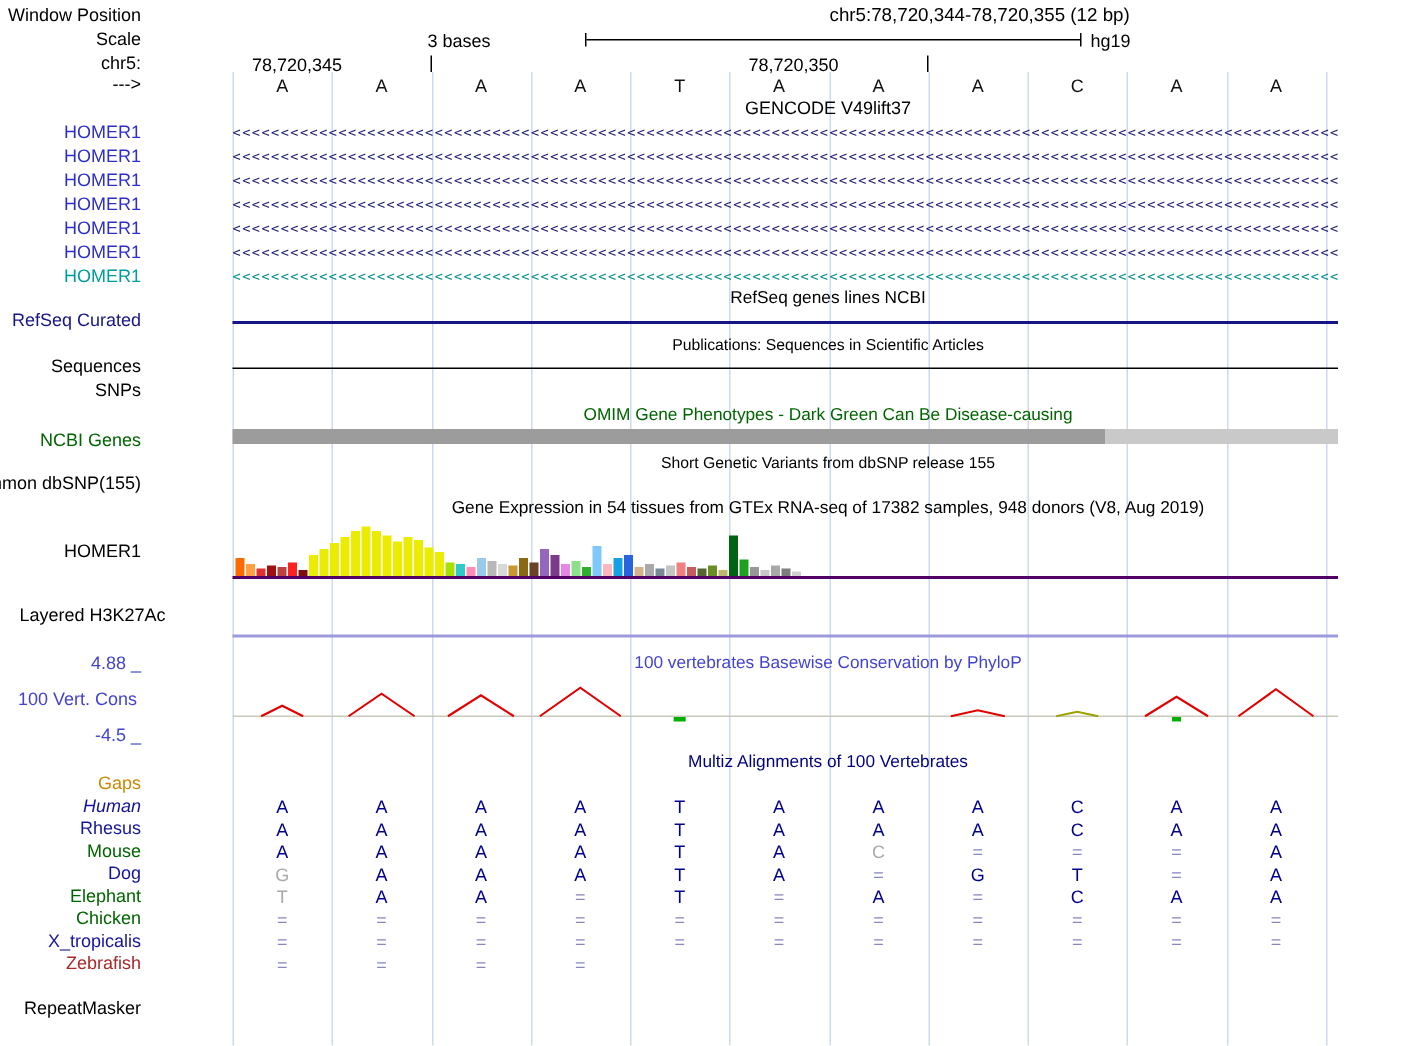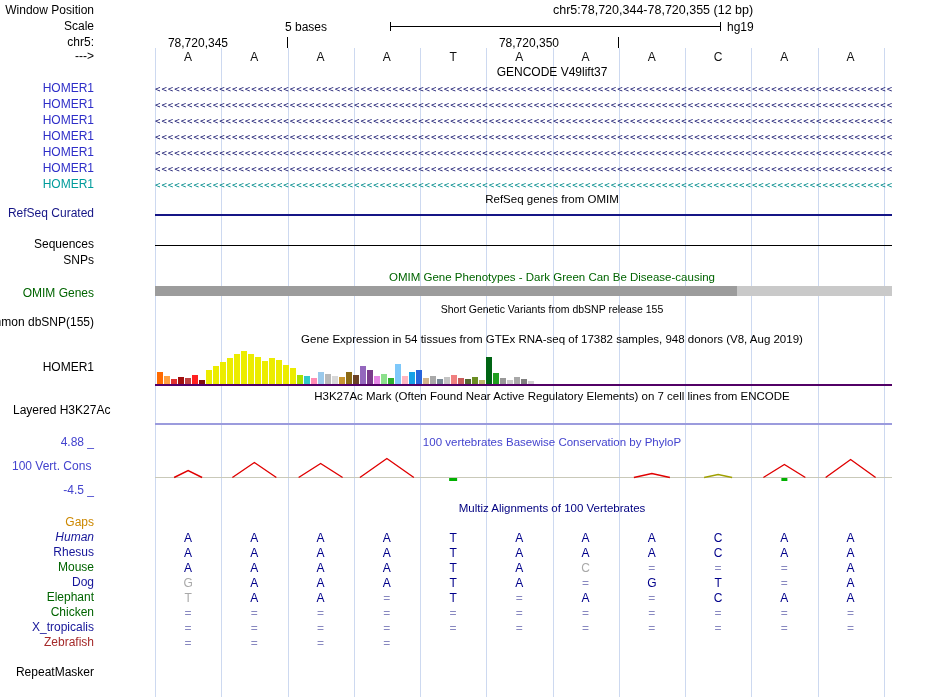--- a/index.html
+++ b/index.html
@@ -44,21 +44,21 @@
       <div class="vline" style="left: 685px;"></div>
       <div class="vline" style="left: 751.25px;"></div>
       <div class="vline" style="left: 817.5px;"></div>
       <div class="vline" style="left: 883.75px;"></div>
     </div>
 
   <div class="lbl" style="top:4px">Window Position</div>
   <div class="abs hdr" style="left:553px;top:3px">chr5:78,720,344-78,720,355 (12 bp)</div>
 
   <div class="lbl" style="top:20px">Scale</div>
-  <div class="abs" style="right:565px;top:20px">5 bases</div>
+  <div class="abs" style="right:565px;top:20px">3 bases</div>
   <div class="scalebar"></div>
   <div class="abs" style="left:727px;top:20px">hg19</div>
 
   <div class="lbl" style="top:36px">chr5:</div>
   <div class="abs" style="right:664px;top:36px">78,720,345</div>
   <div class="tick" style="left:287px"></div>
   <div class="abs" style="right:333px;top:36px">78,720,350</div>
   <div class="tick" style="left:618px"></div>
 
   <div class="lbl" style="top:50px">---&gt;</div>
@@ -88,31 +88,32 @@
       <div class="lbl" style="top: 130px; color: rgb(46, 46, 200);">HOMER1</div>
       <div class="chevrow" style="top: 131px; color: rgb(22, 22, 110);">&lt;&lt;&lt;&lt;&lt;&lt;&lt;&lt;&lt;&lt;&lt;&lt;&lt;&lt;&lt;&lt;&lt;&lt;&lt;&lt;&lt;&lt;&lt;&lt;&lt;&lt;&lt;&lt;&lt;&lt;&lt;&lt;&lt;&lt;&lt;&lt;&lt;&lt;&lt;&lt;&lt;&lt;&lt;&lt;&lt;&lt;&lt;&lt;&lt;&lt;&lt;&lt;&lt;&lt;&lt;&lt;&lt;&lt;&lt;&lt;&lt;&lt;&lt;&lt;&lt;&lt;&lt;&lt;&lt;&lt;&lt;&lt;&lt;&lt;&lt;&lt;&lt;&lt;&lt;&lt;&lt;&lt;&lt;&lt;&lt;&lt;&lt;&lt;&lt;&lt;&lt;&lt;&lt;&lt;&lt;&lt;&lt;&lt;&lt;&lt;&lt;&lt;&lt;&lt;&lt;&lt;&lt;&lt;&lt;&lt;&lt;&lt;&lt;&lt;&lt;&lt;&lt;&lt;&lt;&lt;&lt;&lt;&lt;&lt;&lt;&lt;&lt;&lt;&lt;&lt;&lt;&lt;&lt;&lt;&lt;&lt;&lt;&lt;&lt;&lt;&lt;&lt;&lt;&lt;&lt;&lt;&lt;&lt;&lt;&lt;&lt;&lt;&lt;&lt;&lt;&lt;&lt;&lt;&lt;&lt;&lt;&lt;&lt;&lt;&lt;&lt;&lt;&lt;&lt;&lt;&lt;&lt;&lt;&lt;&lt;&lt;&lt;&lt;&lt;&lt;&lt;&lt;&lt;&lt;&lt;&lt;&lt;&lt;&lt;&lt;&lt;&lt;&lt;&lt;&lt;&lt;&lt;&lt;&lt;&lt;&lt;&lt;&lt;&lt;&lt;&lt;&lt;&lt;&lt;&lt;&lt;&lt;&lt;&lt;&lt;&lt;&lt;&lt;&lt;&lt;&lt;&lt;&lt;&lt;&lt;&lt;&lt;&lt;&lt;&lt;&lt;&lt;&lt;&lt;&lt;&lt;&lt;&lt;&lt;&lt;&lt;&lt;&lt;&lt;&lt;&lt;&lt;&lt;&lt;&lt;&lt;&lt;&lt;&lt;&lt;&lt;&lt;&lt;&lt;&lt;</div>
       <div class="lbl" style="top: 146px; color: rgb(46, 46, 200);">HOMER1</div>
       <div class="chevrow" style="top: 147px; color: rgb(22, 22, 110);">&lt;&lt;&lt;&lt;&lt;&lt;&lt;&lt;&lt;&lt;&lt;&lt;&lt;&lt;&lt;&lt;&lt;&lt;&lt;&lt;&lt;&lt;&lt;&lt;&lt;&lt;&lt;&lt;&lt;&lt;&lt;&lt;&lt;&lt;&lt;&lt;&lt;&lt;&lt;&lt;&lt;&lt;&lt;&lt;&lt;&lt;&lt;&lt;&lt;&lt;&lt;&lt;&lt;&lt;&lt;&lt;&lt;&lt;&lt;&lt;&lt;&lt;&lt;&lt;&lt;&lt;&lt;&lt;&lt;&lt;&lt;&lt;&lt;&lt;&lt;&lt;&lt;&lt;&lt;&lt;&lt;&lt;&lt;&lt;&lt;&lt;&lt;&lt;&lt;&lt;&lt;&lt;&lt;&lt;&lt;&lt;&lt;&lt;&lt;&lt;&lt;&lt;&lt;&lt;&lt;&lt;&lt;&lt;&lt;&lt;&lt;&lt;&lt;&lt;&lt;&lt;&lt;&lt;&lt;&lt;&lt;&lt;&lt;&lt;&lt;&lt;&lt;&lt;&lt;&lt;&lt;&lt;&lt;&lt;&lt;&lt;&lt;&lt;&lt;&lt;&lt;&lt;&lt;&lt;&lt;&lt;&lt;&lt;&lt;&lt;&lt;&lt;&lt;&lt;&lt;&lt;&lt;&lt;&lt;&lt;&lt;&lt;&lt;&lt;&lt;&lt;&lt;&lt;&lt;&lt;&lt;&lt;&lt;&lt;&lt;&lt;&lt;&lt;&lt;&lt;&lt;&lt;&lt;&lt;&lt;&lt;&lt;&lt;&lt;&lt;&lt;&lt;&lt;&lt;&lt;&lt;&lt;&lt;&lt;&lt;&lt;&lt;&lt;&lt;&lt;&lt;&lt;&lt;&lt;&lt;&lt;&lt;&lt;&lt;&lt;&lt;&lt;&lt;&lt;&lt;&lt;&lt;&lt;&lt;&lt;&lt;&lt;&lt;&lt;&lt;&lt;&lt;&lt;&lt;&lt;&lt;&lt;&lt;&lt;&lt;&lt;&lt;&lt;&lt;&lt;&lt;&lt;&lt;&lt;&lt;&lt;&lt;&lt;&lt;&lt;&lt;&lt;&lt;&lt;&lt;</div>
       <div class="lbl" style="top: 162px; color: rgb(46, 46, 200);">HOMER1</div>
       <div class="chevrow" style="top: 163px; color: rgb(22, 22, 110);">&lt;&lt;&lt;&lt;&lt;&lt;&lt;&lt;&lt;&lt;&lt;&lt;&lt;&lt;&lt;&lt;&lt;&lt;&lt;&lt;&lt;&lt;&lt;&lt;&lt;&lt;&lt;&lt;&lt;&lt;&lt;&lt;&lt;&lt;&lt;&lt;&lt;&lt;&lt;&lt;&lt;&lt;&lt;&lt;&lt;&lt;&lt;&lt;&lt;&lt;&lt;&lt;&lt;&lt;&lt;&lt;&lt;&lt;&lt;&lt;&lt;&lt;&lt;&lt;&lt;&lt;&lt;&lt;&lt;&lt;&lt;&lt;&lt;&lt;&lt;&lt;&lt;&lt;&lt;&lt;&lt;&lt;&lt;&lt;&lt;&lt;&lt;&lt;&lt;&lt;&lt;&lt;&lt;&lt;&lt;&lt;&lt;&lt;&lt;&lt;&lt;&lt;&lt;&lt;&lt;&lt;&lt;&lt;&lt;&lt;&lt;&lt;&lt;&lt;&lt;&lt;&lt;&lt;&lt;&lt;&lt;&lt;&lt;&lt;&lt;&lt;&lt;&lt;&lt;&lt;&lt;&lt;&lt;&lt;&lt;&lt;&lt;&lt;&lt;&lt;&lt;&lt;&lt;&lt;&lt;&lt;&lt;&lt;&lt;&lt;&lt;&lt;&lt;&lt;&lt;&lt;&lt;&lt;&lt;&lt;&lt;&lt;&lt;&lt;&lt;&lt;&lt;&lt;&lt;&lt;&lt;&lt;&lt;&lt;&lt;&lt;&lt;&lt;&lt;&lt;&lt;&lt;&lt;&lt;&lt;&lt;&lt;&lt;&lt;&lt;&lt;&lt;&lt;&lt;&lt;&lt;&lt;&lt;&lt;&lt;&lt;&lt;&lt;&lt;&lt;&lt;&lt;&lt;&lt;&lt;&lt;&lt;&lt;&lt;&lt;&lt;&lt;&lt;&lt;&lt;&lt;&lt;&lt;&lt;&lt;&lt;&lt;&lt;&lt;&lt;&lt;&lt;&lt;&lt;&lt;&lt;&lt;&lt;&lt;&lt;&lt;&lt;&lt;&lt;&lt;&lt;&lt;&lt;&lt;&lt;&lt;&lt;&lt;&lt;&lt;&lt;&lt;&lt;&lt;&lt;</div>
       <div class="lbl" style="top: 178px; color: rgb(0, 156, 156);">HOMER1</div>
       <div class="chevrow" style="top: 179px; color: rgb(0, 139, 139);">&lt;&lt;&lt;&lt;&lt;&lt;&lt;&lt;&lt;&lt;&lt;&lt;&lt;&lt;&lt;&lt;&lt;&lt;&lt;&lt;&lt;&lt;&lt;&lt;&lt;&lt;&lt;&lt;&lt;&lt;&lt;&lt;&lt;&lt;&lt;&lt;&lt;&lt;&lt;&lt;&lt;&lt;&lt;&lt;&lt;&lt;&lt;&lt;&lt;&lt;&lt;&lt;&lt;&lt;&lt;&lt;&lt;&lt;&lt;&lt;&lt;&lt;&lt;&lt;&lt;&lt;&lt;&lt;&lt;&lt;&lt;&lt;&lt;&lt;&lt;&lt;&lt;&lt;&lt;&lt;&lt;&lt;&lt;&lt;&lt;&lt;&lt;&lt;&lt;&lt;&lt;&lt;&lt;&lt;&lt;&lt;&lt;&lt;&lt;&lt;&lt;&lt;&lt;&lt;&lt;&lt;&lt;&lt;&lt;&lt;&lt;&lt;&lt;&lt;&lt;&lt;&lt;&lt;&lt;&lt;&lt;&lt;&lt;&lt;&lt;&lt;&lt;&lt;&lt;&lt;&lt;&lt;&lt;&lt;&lt;&lt;&lt;&lt;&lt;&lt;&lt;&lt;&lt;&lt;&lt;&lt;&lt;&lt;&lt;&lt;&lt;&lt;&lt;&lt;&lt;&lt;&lt;&lt;&lt;&lt;&lt;&lt;&lt;&lt;&lt;&lt;&lt;&lt;&lt;&lt;&lt;&lt;&lt;&lt;&lt;&lt;&lt;&lt;&lt;&lt;&lt;&lt;&lt;&lt;&lt;&lt;&lt;&lt;&lt;&lt;&lt;&lt;&lt;&lt;&lt;&lt;&lt;&lt;&lt;&lt;&lt;&lt;&lt;&lt;&lt;&lt;&lt;&lt;&lt;&lt;&lt;&lt;&lt;&lt;&lt;&lt;&lt;&lt;&lt;&lt;&lt;&lt;&lt;&lt;&lt;&lt;&lt;&lt;&lt;&lt;&lt;&lt;&lt;&lt;&lt;&lt;&lt;&lt;&lt;&lt;&lt;&lt;&lt;&lt;&lt;&lt;&lt;&lt;&lt;&lt;&lt;&lt;&lt;&lt;&lt;&lt;&lt;&lt;&lt;&lt;</div>
     </div>
 
-  <div class="ctr" style="top:193px">RefSeq genes from OMIM</div>
+  <div class="ctr" style="top:193px">RefSeq genes lines NCBI</div>
   <div class="lbl" style="top:207px;color:var(--refseq-navy)">RefSeq Curated</div>
   <div class="hline" style="top:214px;height:2px;background:var(--refseq-navy)"></div>
 
+  <div class="ctr t10" style="top:224px">Publications: Sequences in Scientific Articles</div>
   <div class="lbl" style="top:238px">Sequences</div>
   <div class="hline" style="top:245px;height:1px;background:#000"></div>
 
   <div class="lbl" style="top:254px">SNPs</div>
 
   <div class="ctr" style="top:271px;color:var(--omim-green)">OMIM Gene Phenotypes - Dark Green Can Be Disease-causing</div>
-  <div class="lbl" style="top:287px;color:var(--omim-green)">OMIM Genes</div>
+  <div class="lbl" style="top:287px;color:var(--omim-green)">NCBI Genes</div>
   <div class="hline" style="top:286px;width:582px;height:10px;background:#9C9C9C"></div>
   <div class="hline" style="top:286px;left:737px;width:213px;height:10px;background:#C9C9C9"></div>
 
   <div class="ctr t10" style="top:303px">Short Genetic Variants from dbSNP release 155</div>
   <div class="lbl" style="top:316px">Common dbSNP(155)</div>
 
   <div class="ctr" style="top:333px">Gene Expression in 54 tissues from GTEx RNA-seq of 17382 samples, 948 donors (V8, Aug 2019)</div>
   <div class="lbl" style="top:361px">HOMER1</div>
   <div id="gtexbars">
       <div class="gbar" style="height: 13px; background: rgb(255, 106, 0);"></div>
@@ -165,21 +166,20 @@
       <div class="gbar" style="height: 28px; background: rgb(0, 100, 20);"></div>
       <div class="gbar" style="height: 12px; background: rgb(32, 160, 32);"></div>
       <div class="gbar" style="height: 7px; background: rgb(152, 152, 152);"></div>
       <div class="gbar" style="height: 5px; background: rgb(200, 200, 200);"></div>
       <div class="gbar" style="height: 8px; background: rgb(168, 168, 168);"></div>
       <div class="gbar" style="height: 6px; background: rgb(126, 126, 126);"></div>
       <div class="gbar" style="height: 4px; background: rgb(208, 208, 208);"></div>
     </div>
   <div class="hline" style="top:384px;height:2px;background:var(--gtex-purple)"></div>
 
-  <div class="ctr" style="top:390px">H3K27Ac Mark (Often Found Near Active Regulatory Elements) on 7 cell lines from ENCODE</div>
   <div class="lbl-left" style="top:404px;left:13px">Layered H3K27Ac</div>
   <div class="hline" style="top:423px;height:2px;background:var(--h3k-lav)"></div>
 
   <div class="lbl" style="top:436px;color:var(--cons-blue)">4.88 _</div>
   <div class="ctr" style="top:436px;color:var(--cons-blue)">100 vertebrates Basewise Conservation by PhyloP</div>
   <div class="lbl-left" style="top:460px;color:var(--cons-blue)">100 Vert. Cons</div>
   <div class="lbl" style="top:484px;color:var(--cons-blue)">-4.5 _</div>
   <svg id="conssvg" width="795" height="38">
       <line x1="0" x2="795" y1="27.5" y2="27.5" stroke="#C9C9B9" stroke-width="1"></line>
       <path d="M 19.125 27.5 L 33.125 20.5 L 47.125 27.5" stroke="#E00000" fill="none" stroke-width="1.4"></path>

